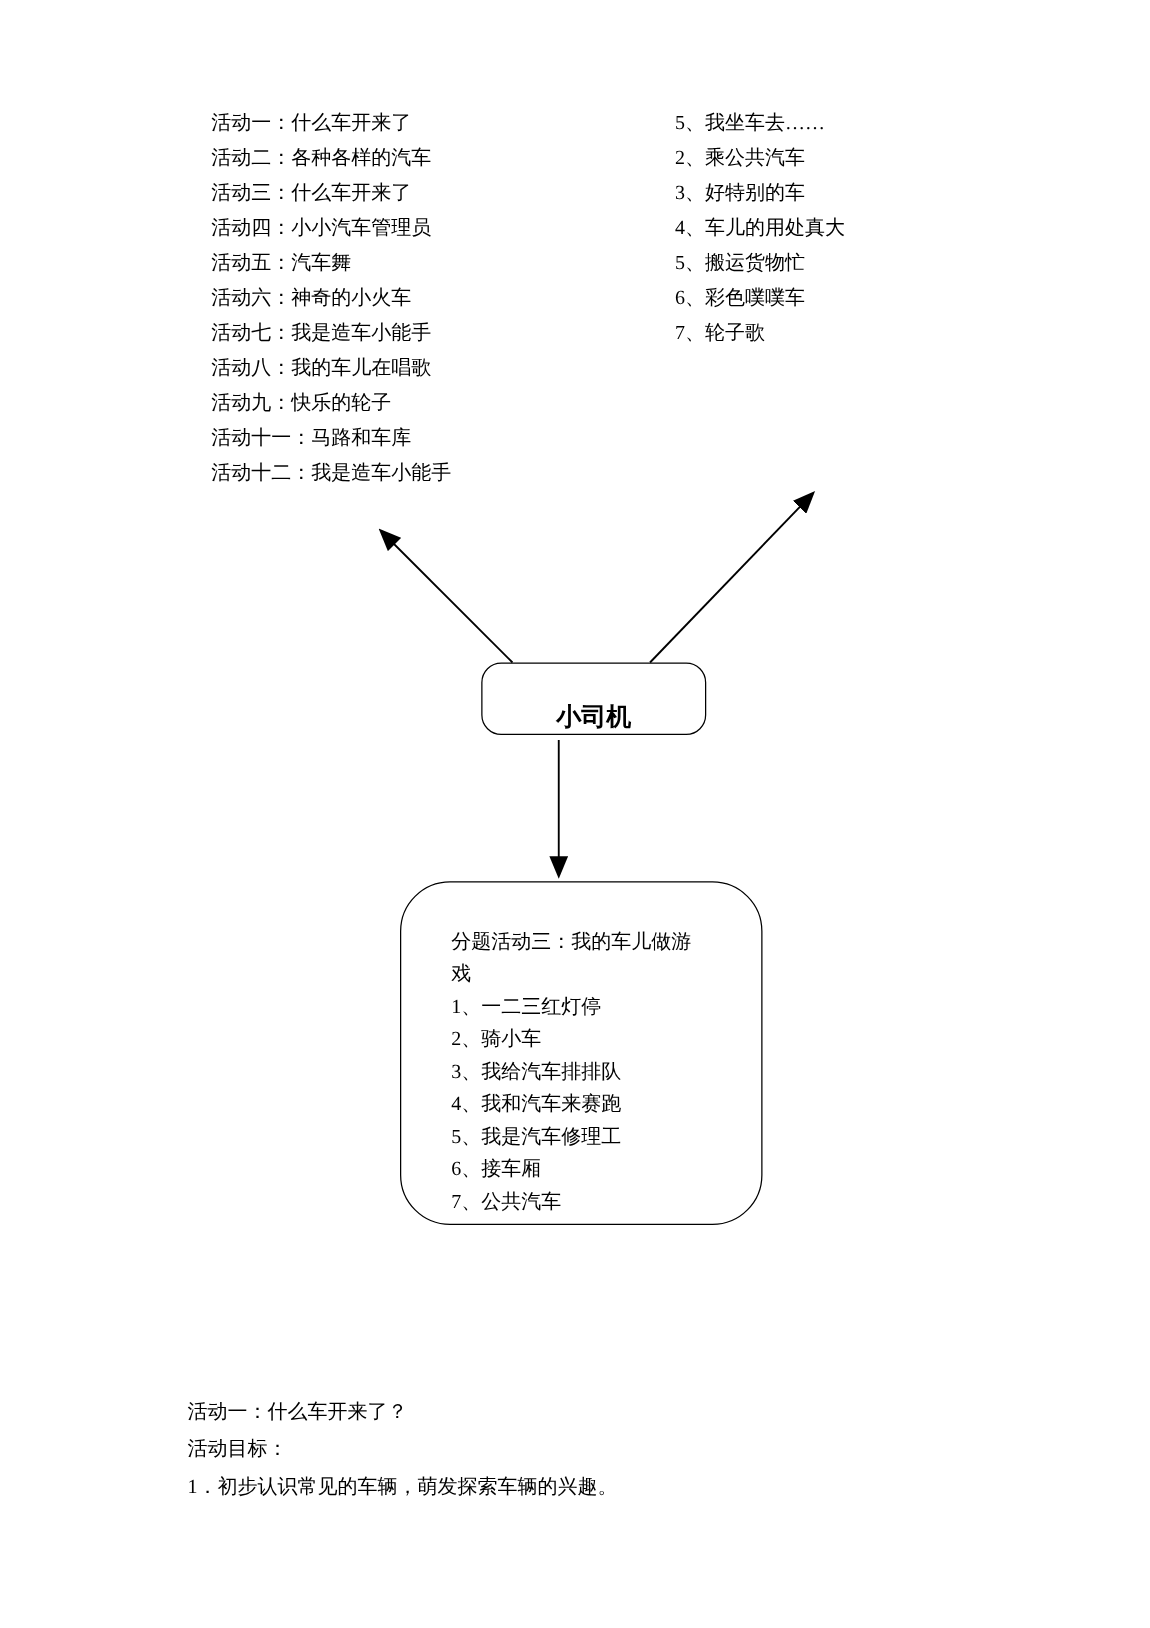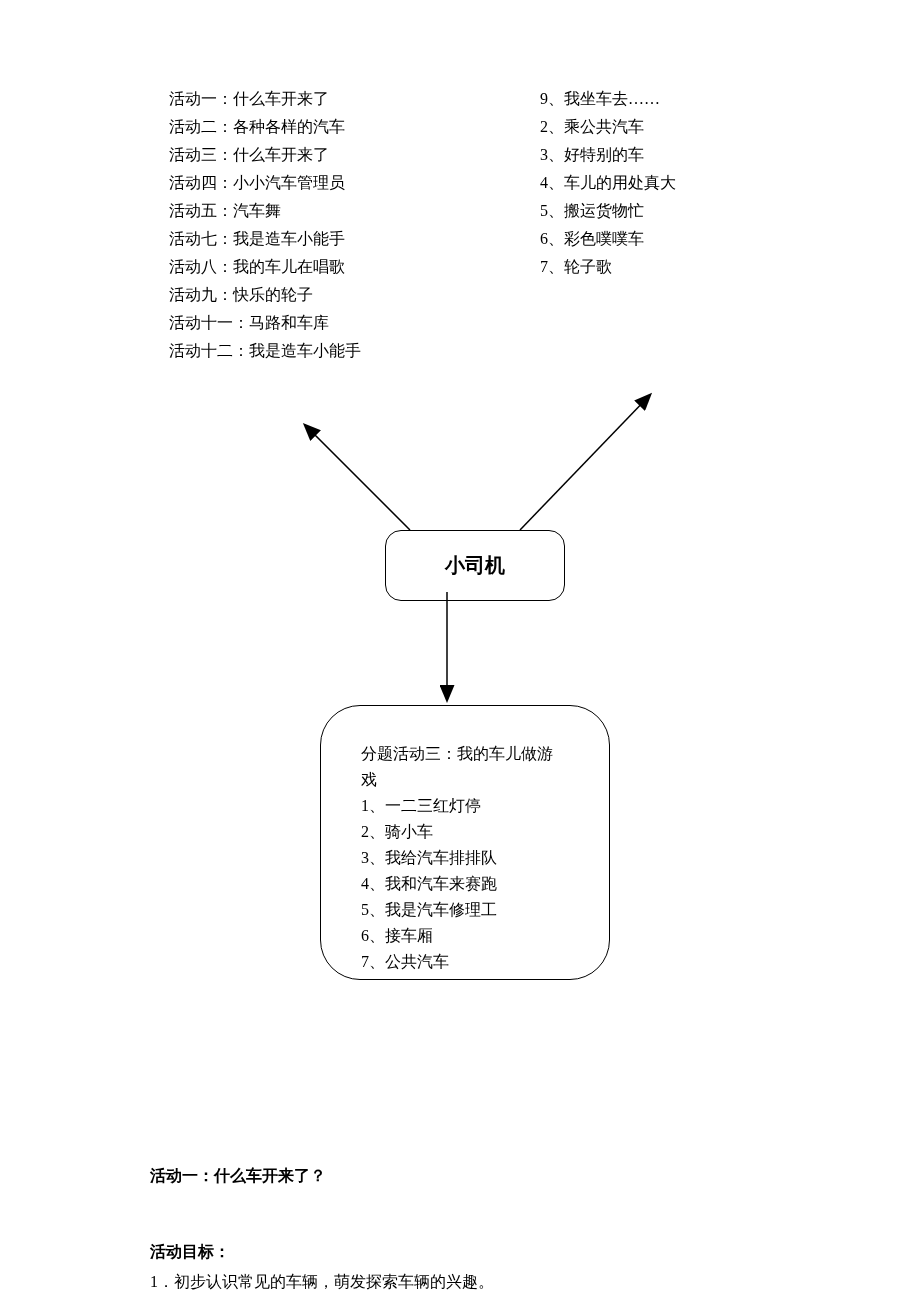--- a/index.html
+++ b/index.html
@@ -31,76 +31,76 @@
       line-height: 28px;
     }
     .list-item {
       white-space: nowrap;
     }
     .center-box {
       position: absolute;
       left: 385px;
       top: 530px;
       width: 180px;
-      height: 71px;
+      height: 58px;
       border: 1.5px solid #000;
       border-radius: 16px;
       text-align: center;
       font-weight: bold;
       font-size: 20px;
       display: flex;
-      align-items: center;
+      align-items: flex-end;
       justify-content: center;
     }
     .bottom-box {
       position: absolute;
       left: 320px;
       top: 705px;
       width: 290px;
       height: 275px;
       border: 1.5px solid #000;
       border-radius: 40px;
       padding: 35px 44px 20px 40px;
       line-height: 26px;
     }
     .bottom-text {
       position: absolute;
       left: 150px;
       top: 1115px;
       line-height: 30px;
     }
     .bold {
-      font-weight: bold;
-      margin-top: 46px;
+      font-weight: normal;
     }
     svg.arrows {
       position: absolute;
       left: 0;
       top: 0;
       pointer-events: none;
     }
   </style>
 </head>
 <body>
 
 <div class="left-list">
   <div class="list-item">活动一：什么车开来了</div>
   <div class="list-item">活动二：各种各样的汽车</div>
   <div class="list-item">活动三：什么车开来了</div>
   <div class="list-item">活动四：小小汽车管理员</div>
   <div class="list-item">活动五：汽车舞</div>
+  <div class="list-item">活动六：神奇的小火车</div>
   <div class="list-item">活动七：我是造车小能手</div>
   <div class="list-item">活动八：我的车儿在唱歌</div>
   <div class="list-item">活动九：快乐的轮子</div>
   <div class="list-item">活动十一：马路和车库</div>
   <div class="list-item">活动十二：我是造车小能手</div>
 </div>
 
 <div class="right-list">
-  <div class="list-item">9、我坐车去……</div>
+  <div class="list-item">5、我坐车去……</div>
   <div class="list-item">2、乘公共汽车</div>
   <div class="list-item">3、好特别的车</div>
   <div class="list-item">4、车儿的用处真大</div>
   <div class="list-item">5、搬运货物忙</div>
   <div class="list-item">6、彩色噗噗车</div>
   <div class="list-item">7、轮子歌</div>
 </div>
 
 <div class="center-box">
   <span>小司机</span>

